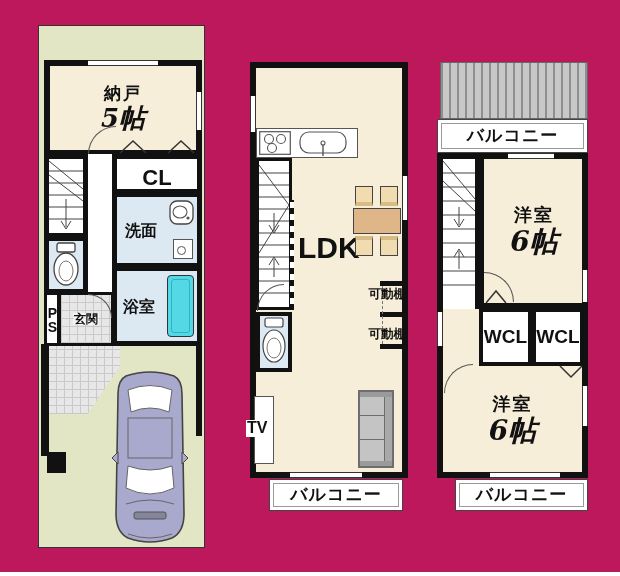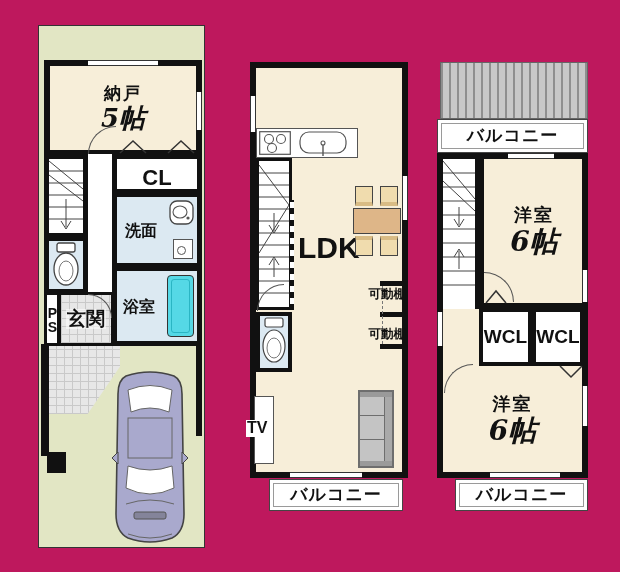--- a/index.html
+++ b/index.html
@@ -94,21 +94,21 @@
       <rect x="1" y="1" width="23" height="23" rx="7" fill="#fff" stroke="#444" stroke-width="1.3"></rect>
       <ellipse cx="11" cy="12" rx="7" ry="6" fill="none" stroke="#555" stroke-width="1.1"></ellipse>
       <circle cx="19" cy="18" r="1.6" fill="#555"></circle>
     </svg>
     <div class="abs" style="right:4px;bottom:4px;width:20px;height:20px;background:#fff;border:1.2px solid #555;">
       <div style="position:absolute;left:3px;bottom:3px;width:7px;height:7px;border:1.1px solid #555;border-radius:50%;"></div>
     </div>
   </div>
 
   <div class="abs tile b3 cflex" style="left:58px;top:292px;width:56px;height:54px;">
-    <div class="lbl" style="font-size:19px;background:rgba(255,255,255,.55);padding:0 1px;">玄関</div>
+    <div class="lbl" style="font-size:12px;background:rgba(255,255,255,.55);padding:0 1px;">玄関</div>
   </div>
   <div class="abs b3 cflex" style="left:44px;top:292px;width:16px;height:54px;background:#fff;">
     <div class="lbl" style="font-size:14px;writing-mode:vertical-rl;text-orientation:upright;letter-spacing:-2px;">PS</div>
   </div>
   <div class="arc r90" style="left:88px;top:294px;width:24px;height:24px;"></div>
 
   <div class="abs tile" style="left:48px;top:346px;width:72px;height:68px;clip-path:polygon(0 0,100% 0,100% 30%,55% 100%,0 100%);"></div>
 
   <div class="abs wall" style="left:41px;top:344px;width:8px;height:112px;"></div>
   <div class="abs wall" style="left:47px;top:452px;width:19px;height:21px;"></div>

